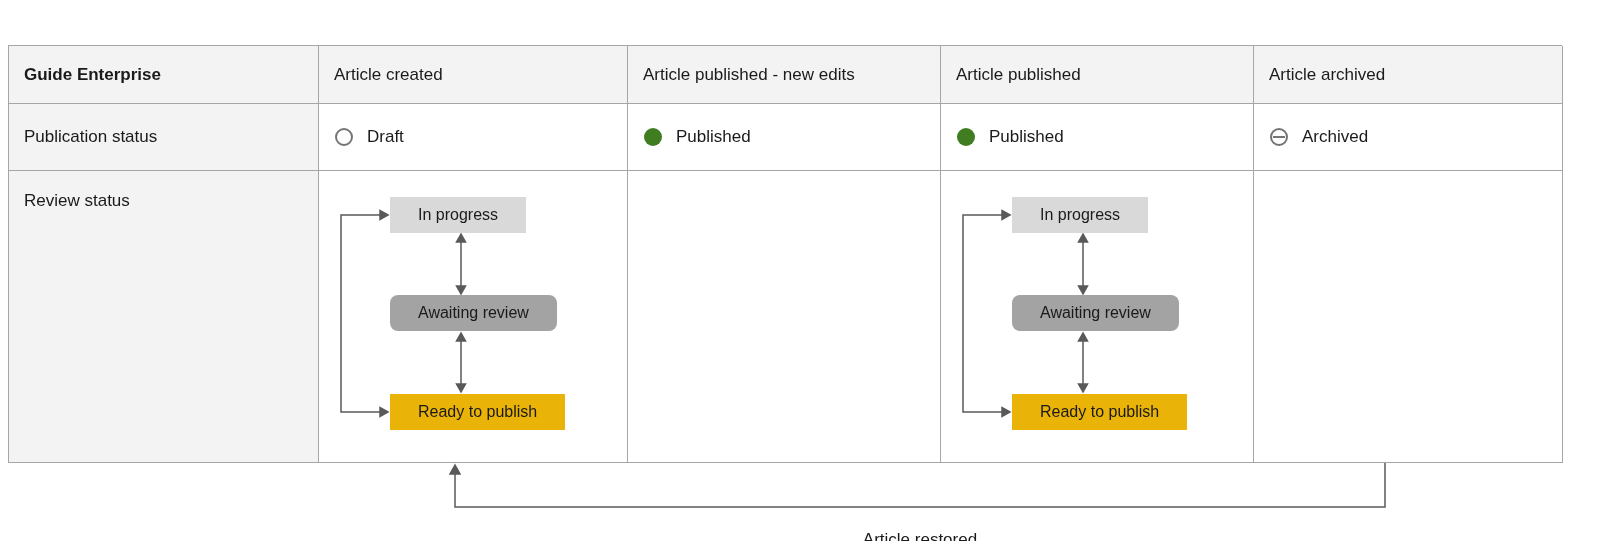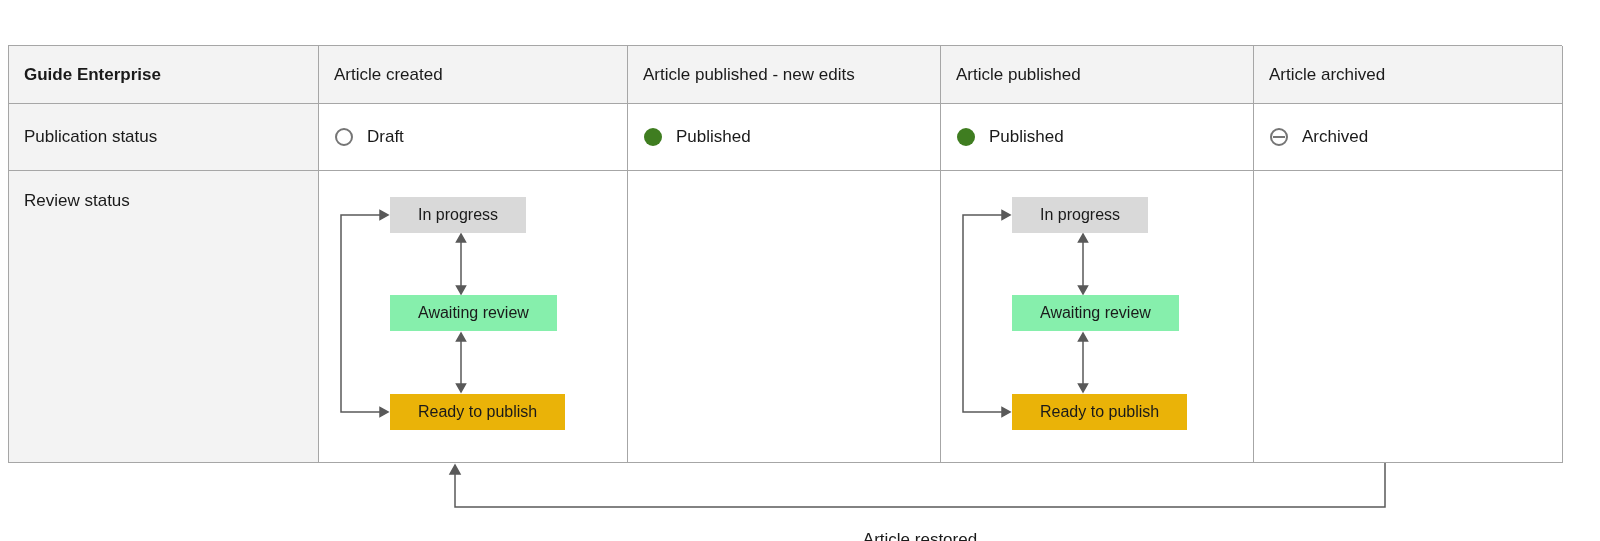--- a/index.html
+++ b/index.html
@@ -97,21 +97,21 @@
   .flow-box {
     position: absolute;
     left: 71px;
     font-size: 16px;
     line-height: 20px;
     padding: 8px 28px;
     white-space: nowrap;
     color: #1a1a1a;
   }
   .box-inprogress { top: 26px;  background: #d9d9d9; }
-  .box-awaiting   { top: 124px; background: #86efac; }
+  .box-awaiting   { top: 124px; background: #a3a3a3; border-radius: 8px; }
   .box-ready      { top: 223px; background: #eab308; }
   .restore-arrow-svg {
     position: absolute;
     left: 0;
     top: 426px;
     width: 1600px;
     height: 62px;
     pointer-events: none;
   }
   .restore-label {

